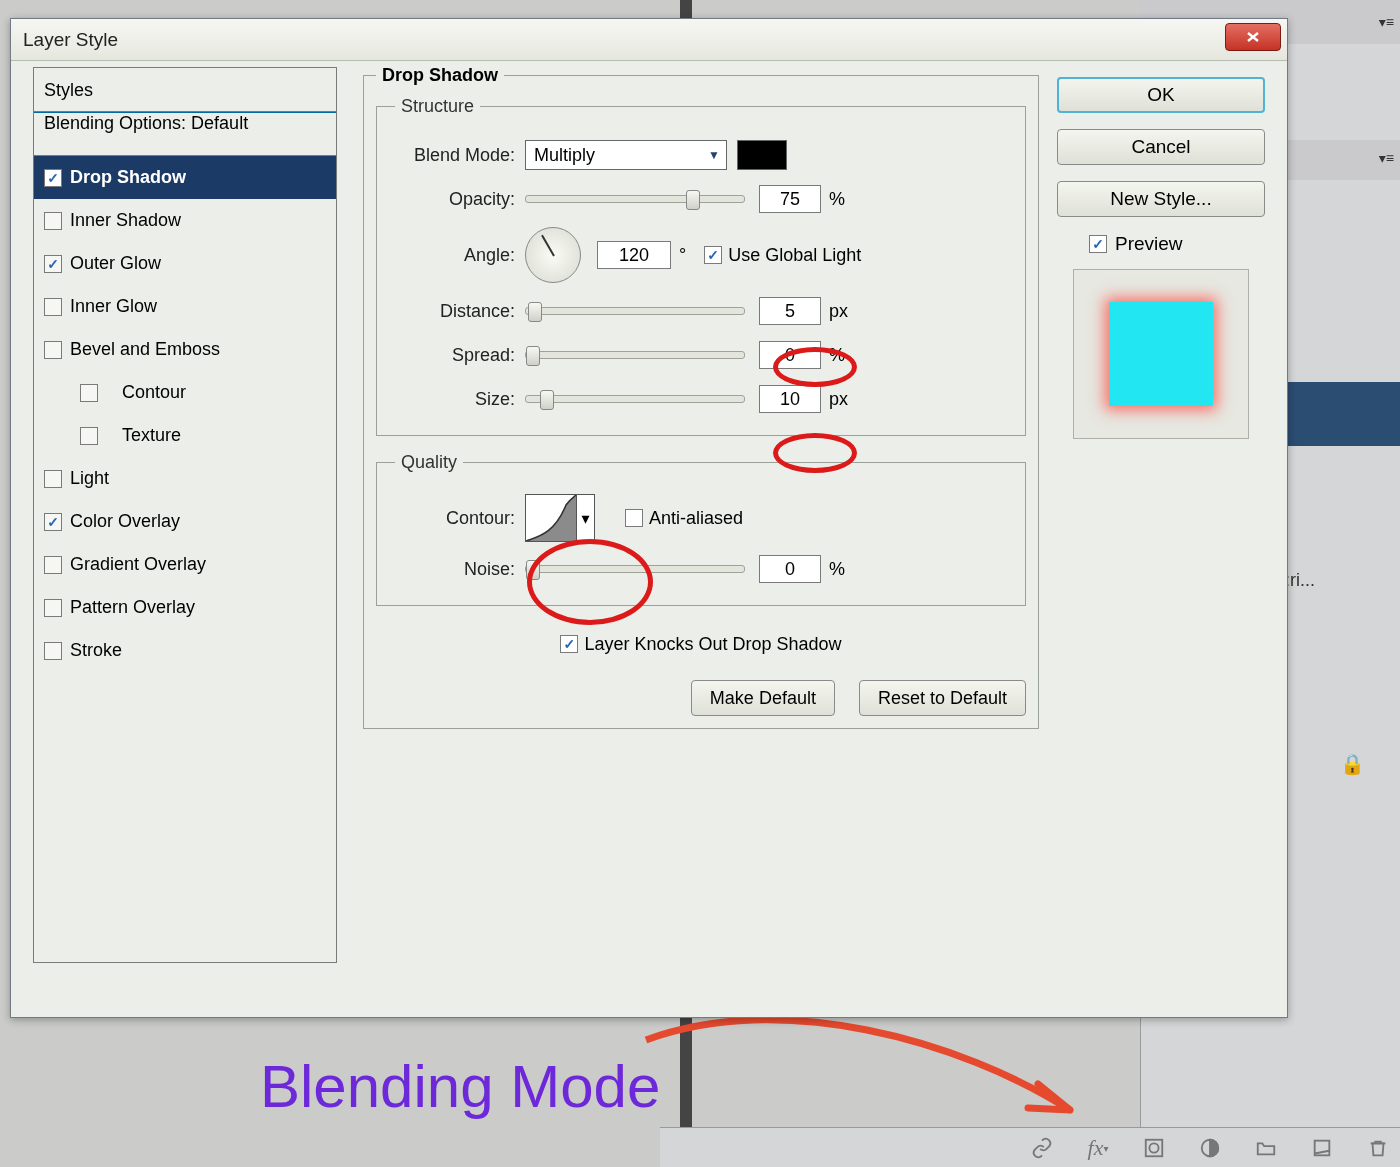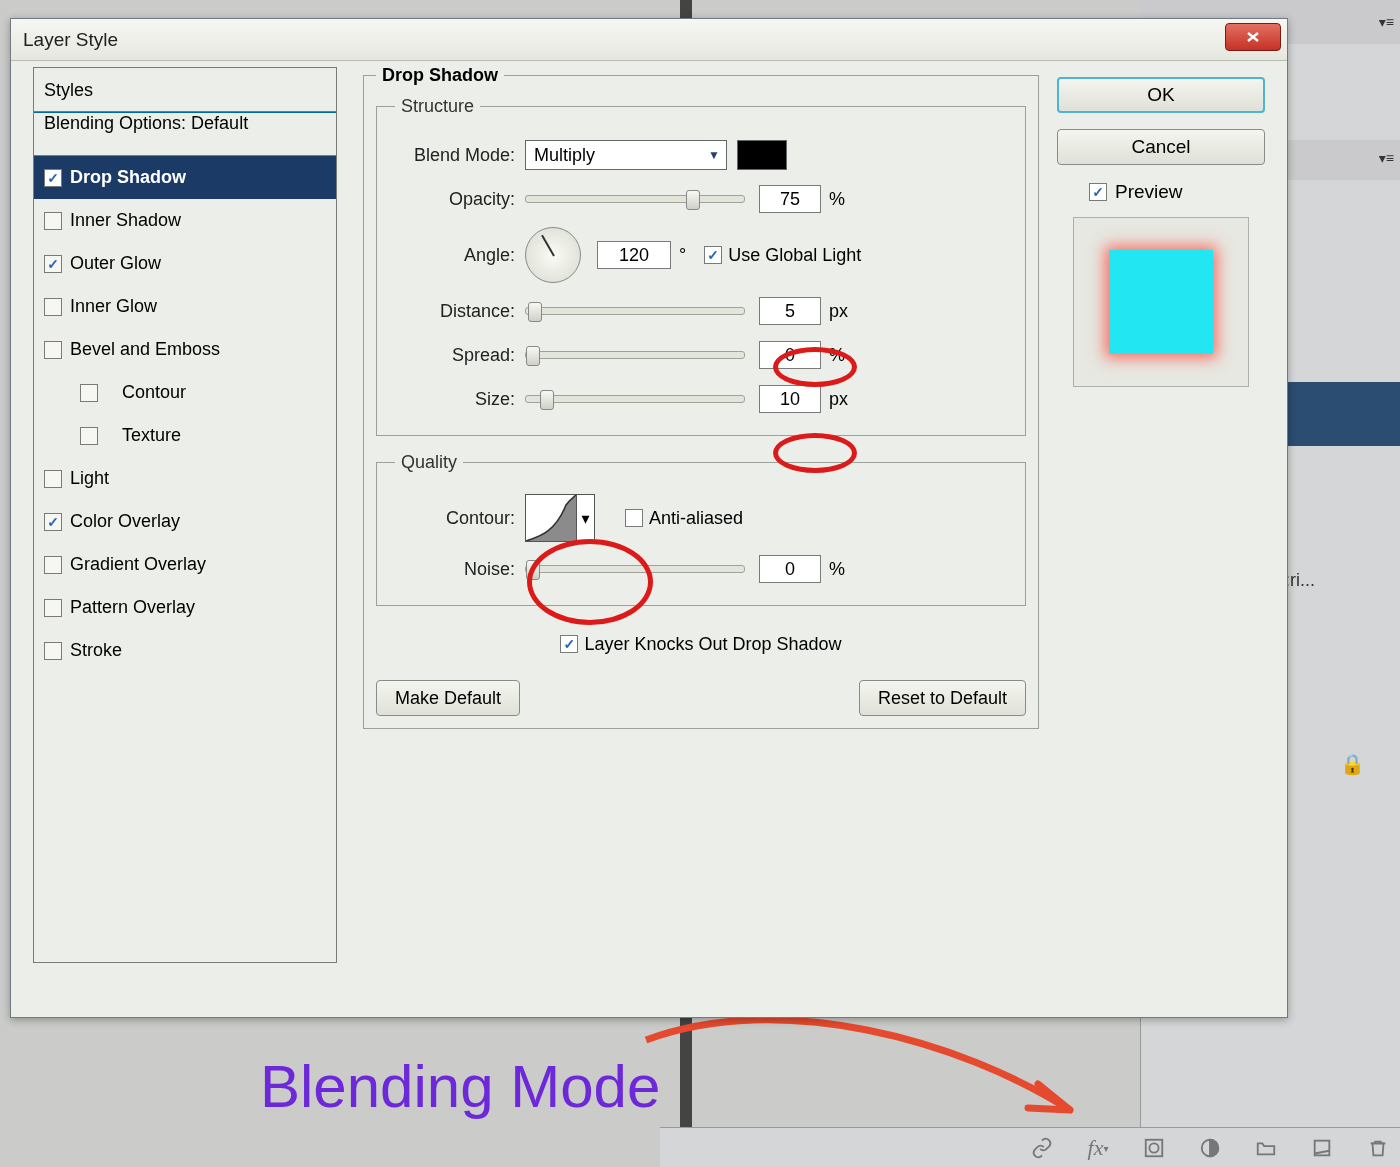--- a/index.html
+++ b/index.html
@@ -66,21 +66,21 @@
   .numbox { width:62px; height:28px; border:1px solid #7a7a7a; background:#fff; font-size:18px; text-align:center; line-height:26px;}
   .unit { font-size:18px; margin-left:8px;}
   .angle-dial { width:56px; height:56px; border:1px solid #888; border-radius:50%; background:radial-gradient(#fafbf5,#d8dad0); position:relative; margin-right:16px;}
   .angle-dial .needle { position:absolute; left:27px; top:4px; width:2px; height:24px; background:#333; transform-origin: 1px 24px; }
   .chk-inline { width:18px;height:18px;border:1px solid #7a7a7a;background:#fff;display:inline-flex;align-items:center;justify-content:center;}
   .chk-inline.on::after{content:"✓"; color:#2a66b6; font-size:14px; font-weight:bold;}
   .contour-pick { width:70px; height:48px; border:1px solid #555; background:#fff; display:flex;}
   .contour-pick .shape { width:50px; height:46px; }
   .contour-pick .arrow { width:18px; border-left:1px solid #555; display:flex; align-items:center; justify-content:center;}
   .small-btn { height:36px; padding:0 18px; border:1px solid #8a8a8a; background:linear-gradient(#f4f5ee,#dfe1d8); border-radius:4px; font-size:18px; display:inline-flex; align-items:center;}
-  .btn-row { display:flex; gap:24px; justify-content:space-between; margin-top:14px;}
+  .btn-row { display:flex; gap:24px; justify-content:flex-end; margin-top:14px;}
 
   
   .red-circle { position:absolute; border:5px solid #dc1a1a; border-radius:50%; pointer-events:none; }
 </style>
 </head>
 <body>
 
 <div class="canvas-bg"></div>
 <div class="center-divider"></div>
 
@@ -310,20 +310,21 @@
       <div class="btn-row">
         <div class="small-btn">Make Default</div>
         <div class="small-btn">Reset to Default</div>
       </div>
     </fieldset>
   </div>
 
   <div class="right-col">
     <div class="btn primary">OK</div>
     <div class="btn">Cancel</div>
+    <div class="btn">New Style...</div>
     <div class="preview-chk">
       <span class="chk"></span>
       <span>Preview</span>
     </div>
     <div class="preview-box">
       <div class="preview-inner"></div>
     </div>
   </div>
 
   <div class="red-circle" style="left:762px; top:328px; width:84px; height:40px;"></div>

